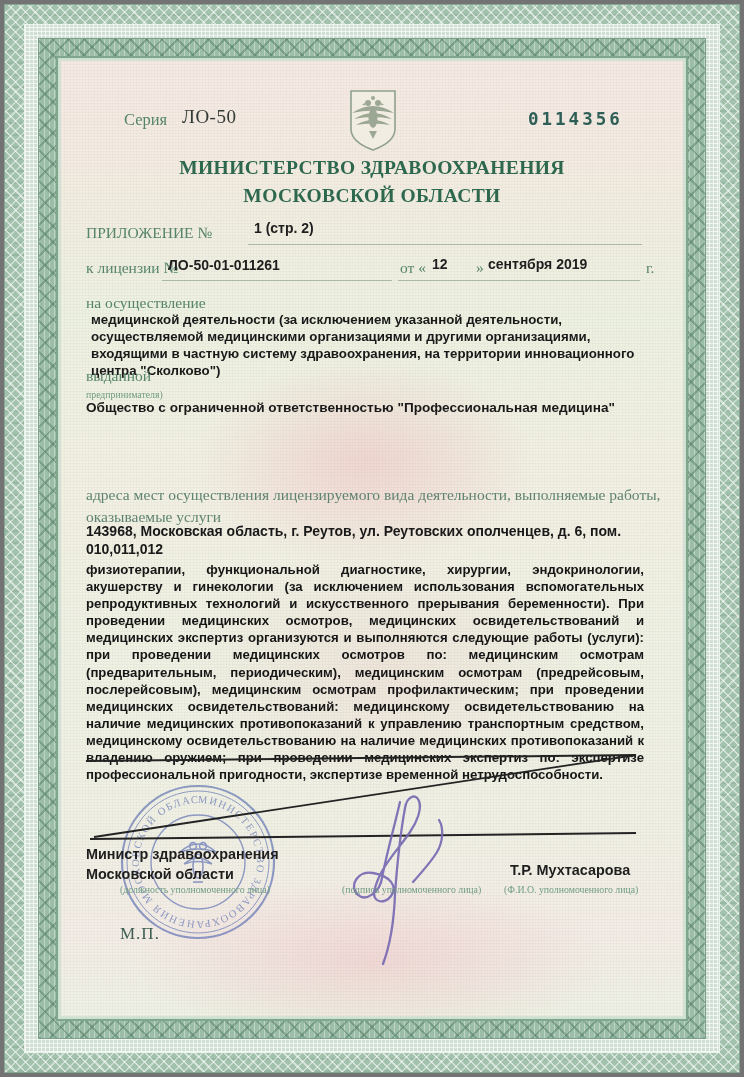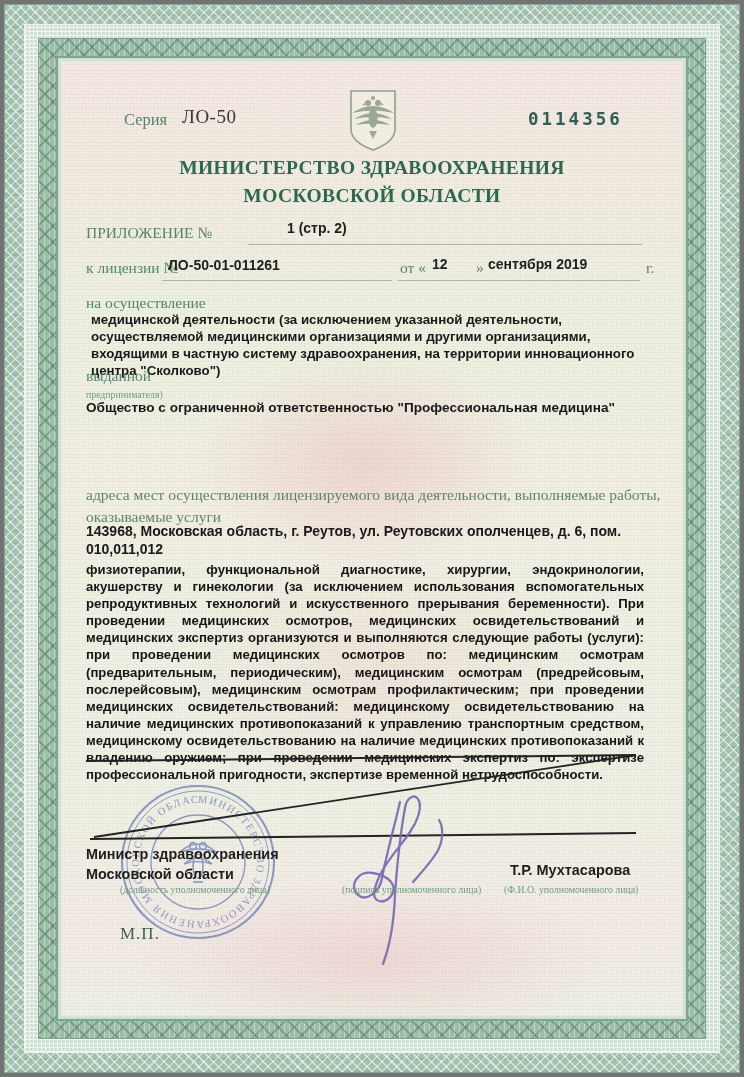--- a/index.html
+++ b/index.html
@@ -103,21 +103,21 @@
     </svg>
 
     <span class="abs serial" style="left:470px;top:51px;">0114356</span>
 
     <div class="abs title">
       <div>МИНИСТЕРСТВО ЗДРАВООХРАНЕНИЯ</div>
       <div>МОСКОВСКОЙ ОБЛАСТИ</div>
     </div>
 
     <span class="abs serif green lbl15" style="left:28px;top:166px;">ПРИЛОЖЕНИЕ   №</span>
-    <span class="abs val-bold" style="left:196px;top:162px;margin-left:33px;">1 (стр. 2)</span>
+    <span class="abs val-bold" style="left:196px;top:162px;">1 (стр. 2)</span>
     <div class="u" style="left:190px;top:186px;width:394px;"></div>
 
     <span class="abs serif green lbl15" style="left:28px;top:201px;">к лицензии №</span>
     <span class="abs val-bold" style="left:110px;top:199px;">ЛО-50-01-011261</span>
     <div class="u" style="left:104px;top:222px;width:230px;"></div>
     <span class="abs serif green lbl15" style="left:342px;top:201px;">от «</span>
     <span class="abs val-bold" style="left:374px;top:198px;">12</span>
     <span class="abs serif green lbl15" style="left:418px;top:201px;">»</span>
     <span class="abs val-bold" style="left:430px;top:198px;">сентября  2019</span>
     <div class="u" style="left:340px;top:222px;width:242px;"></div>

